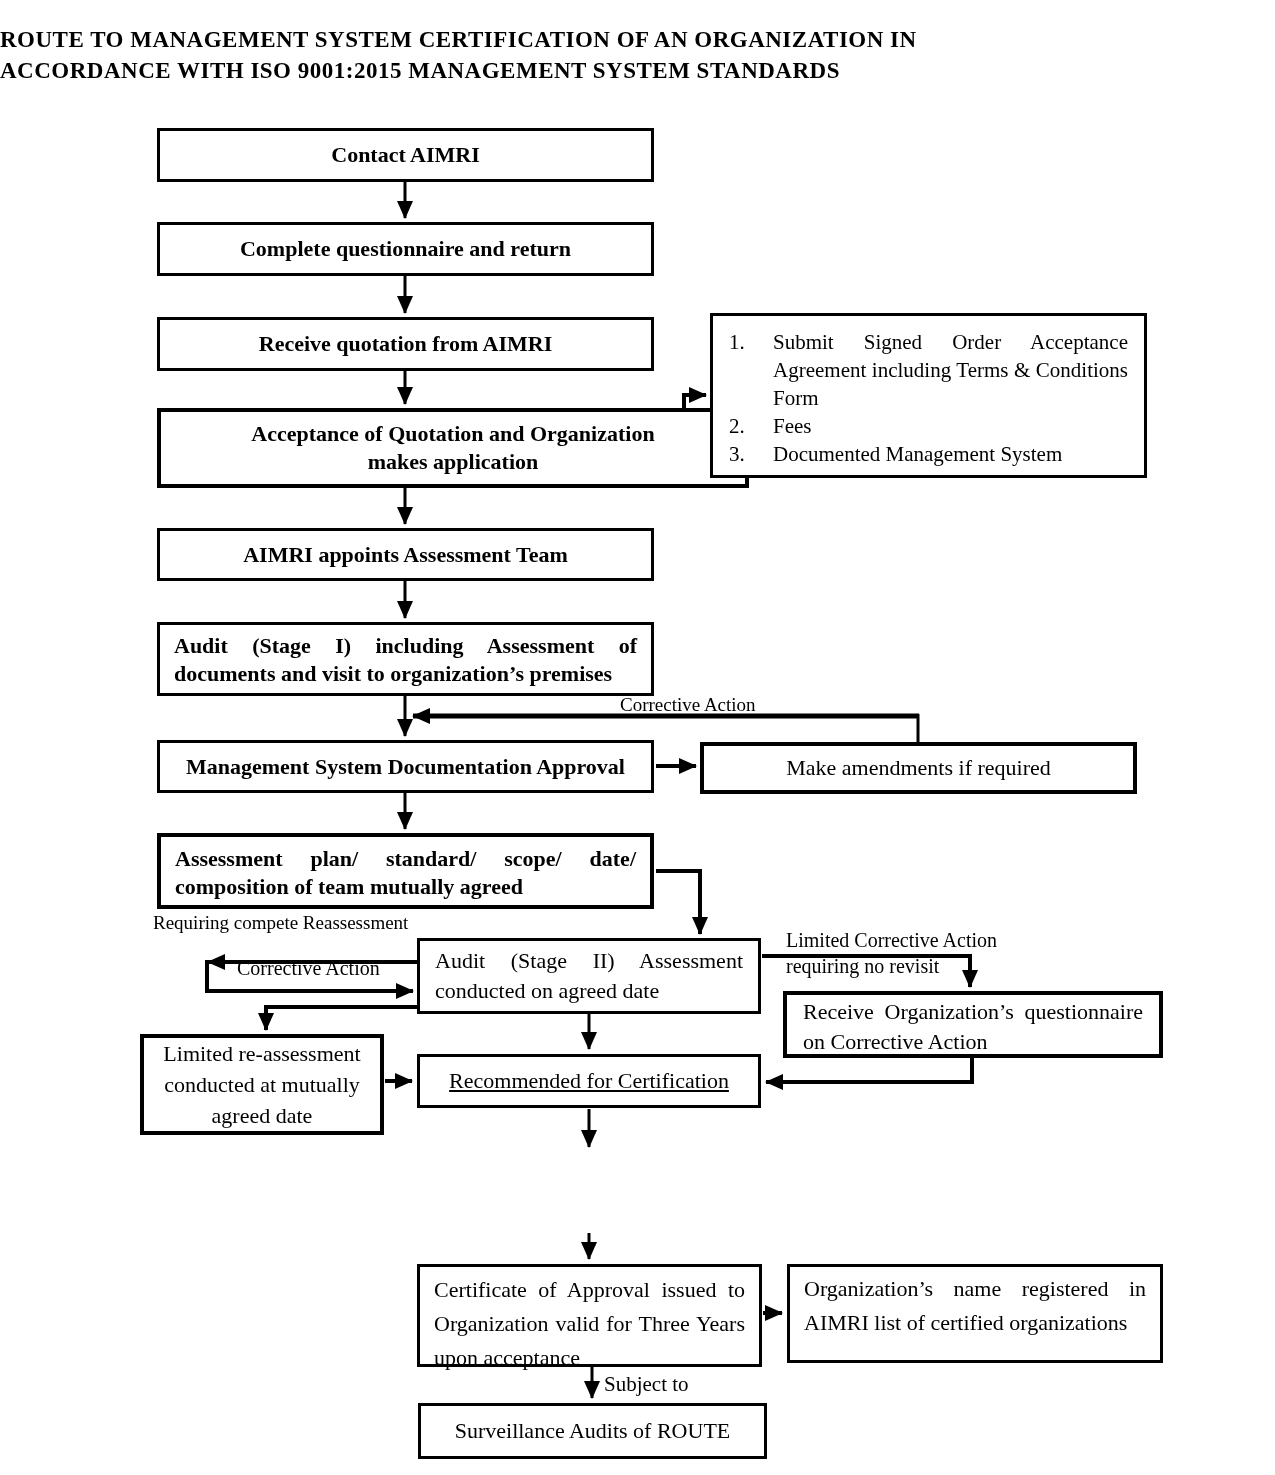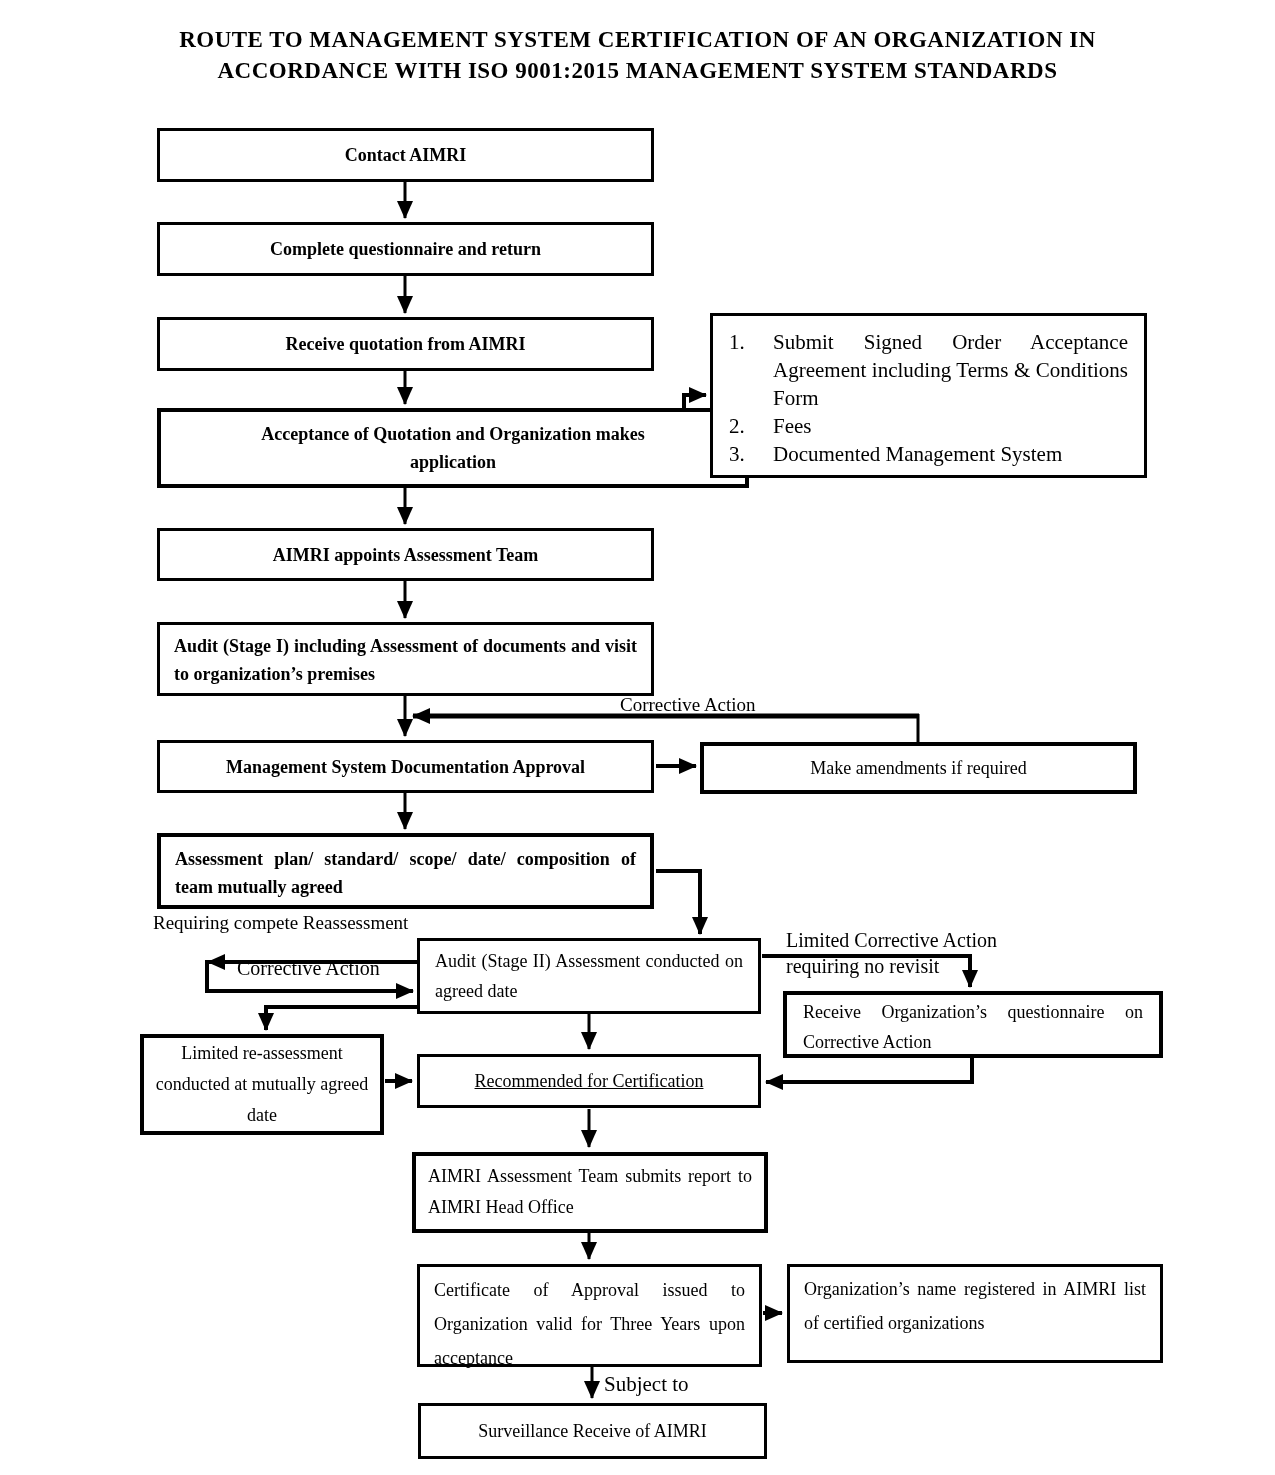--- a/index.html
+++ b/index.html
@@ -1,26 +1,26 @@
 <!DOCTYPE html>
 <html><head>
 <meta charset="utf-8">
 <style>
   html,body{margin:0;padding:0;background:#ffffff;}
   #canvas{
     position:relative;width:1275px;height:1475px;background:#ffffff;
     font-family:"Liberation Serif",serif;color:#000;overflow:hidden;
   }
   .title{
-    position:absolute;left:0;top:24px;width:1275px;text-align:center;
+    position:absolute;left:0;top:24px;width:1275px;text-align:left;
     font-weight:bold;font-size:23px;line-height:31px;letter-spacing:.5px;
   }
   .box{
     position:absolute;box-sizing:border-box;border:3px solid #000;background:#fff;
-    font-size:18px;line-height:26px;
+    font-size:22px;line-height:26px;
   }
   .flexc{display:flex;align-items:center;justify-content:center;text-align:center;}
   .bold{font-weight:bold;}
   .thick{border-width:4px;}
   .just{text-align:justify;}
   .edge{stroke:#000;fill:none;}
   .lbl{position:absolute;font-size:19px;line-height:20px;white-space:nowrap;}
   svg{position:absolute;left:0;top:0;}
   .req-item{display:flex;}
   .req-num{width:44px;flex:0 0 44px;}
@@ -127,34 +127,31 @@
   </div>
 
   <div class="box just thick" style="left:783px;top:991px;width:380px;height:67px;line-height:30px;padding:2px 16px;">
     <span>Receive Organization’s questionnaire on Corrective Action</span>
   </div>
 
   <div class="box flexc" style="left:417px;top:1054px;width:344px;height:54px;text-decoration:underline;">
     <span>Recommended for Certification</span>
   </div>
 
-  <div class="box just thick" style="left:412px;top:1152px;width:356px;height:81px;line-height:31px;padding:5px 12px;">
-    <span>AIMRI Assessment Team submits report to AIMRI Head Office</span>
-  </div>
 
   <div class="box just" style="left:417px;top:1264px;width:345px;height:103px;line-height:34px;padding:6px 14px;">
     <span>Certificate of Approval issued to Organization valid for Three Years upon acceptance</span>
   </div>
 
   <div class="box just" style="left:787px;top:1264px;width:376px;height:99px;line-height:34px;padding:5px 14px;">
     <span>Organization’s name registered in AIMRI list of certified organizations</span>
   </div>
 
   <div class="box flexc" style="left:418px;top:1403px;width:349px;height:56px;">
-    <span>Surveillance Receive of AIMRI</span>
+    <span>Surveillance Audits of ROUTE</span>
   </div>
 
   <div class="lbl" style="left:620px;top:695px;">Corrective Action</div>
 
   <div class="lbl" style="left:153px;top:913px;">Requiring compete Reassessment</div>
 
   <div class="lbl" style="left:237px;top:958px;font-size:20px;">Corrective Action</div>
 
   <div class="lbl" style="left:786px;top:930px;font-size:20px;">Limited Corrective Action</div>
 

